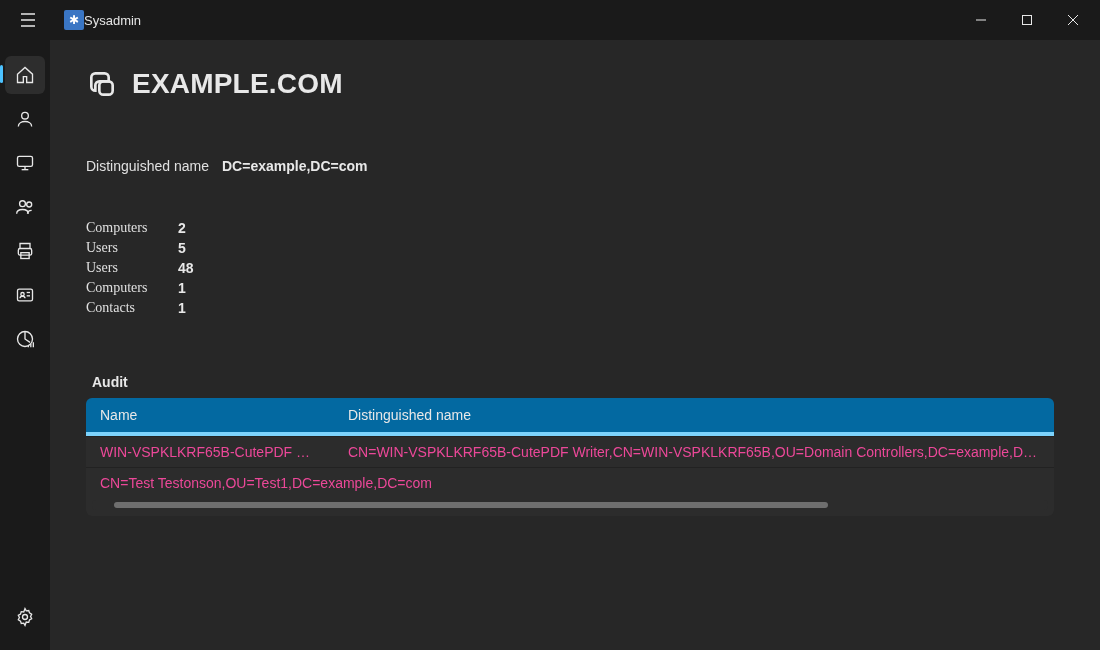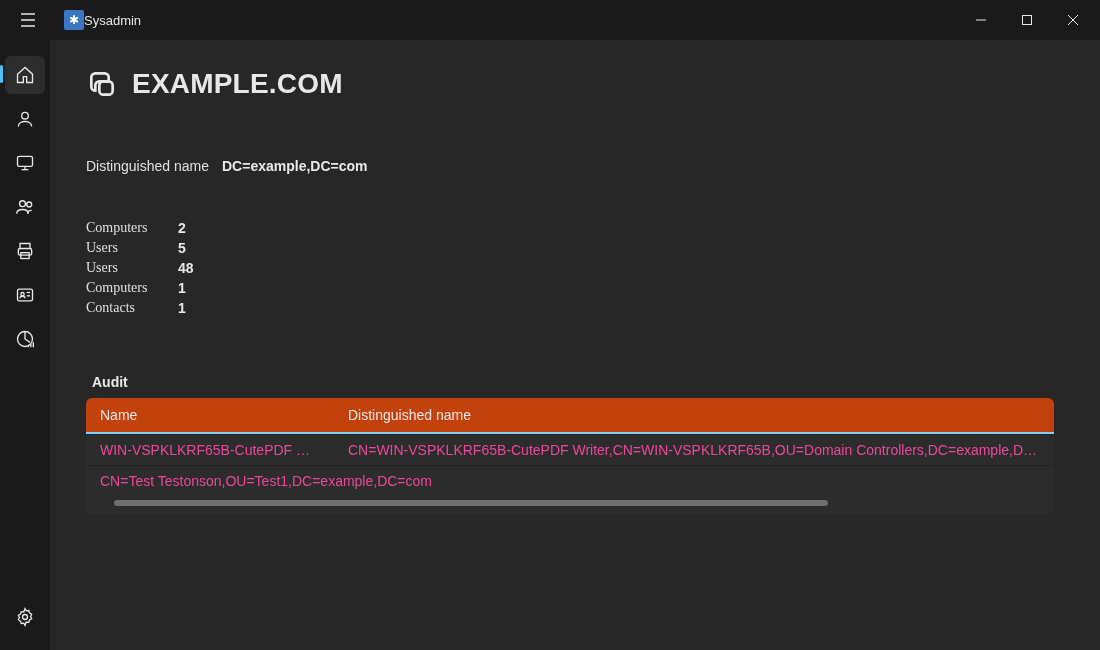--- a/index.html
+++ b/index.html
@@ -98,22 +98,22 @@
     .audit-section { margin-top: 58px; }
     .audit-title { font-size: 14px; font-weight: 700; margin-left: 6px; margin-bottom: 8px; }
     .audit-table {
       background: #2c2c2c;
       border-radius: 6px;
       width: 968px;
       overflow: hidden;
     }
     .audit-header {
       display: flex;
-      background: #c2410c;
-      border-bottom: 2px solid #7dd3fc;
+      background: #0369a1;
+      border-bottom: 4px solid #7dd3fc;
     }
     .audit-header .cell { padding: 9px 14px; font-size: 14px; color: #e8e8e8; }
     .audit-row { display: flex; border-top: 1px solid #222; }
     .audit-row .cell { padding: 7px 14px; font-size: 14px; color: #ec4899; white-space: nowrap; overflow: hidden; text-overflow: ellipsis; }
     .col-name { width: 248px; flex-shrink: 0; }
     .col-dn { flex: 1; min-width: 0; }
     .audit-scroll {
       height: 10px;
       background: #2c2c2c;
       position: relative;

